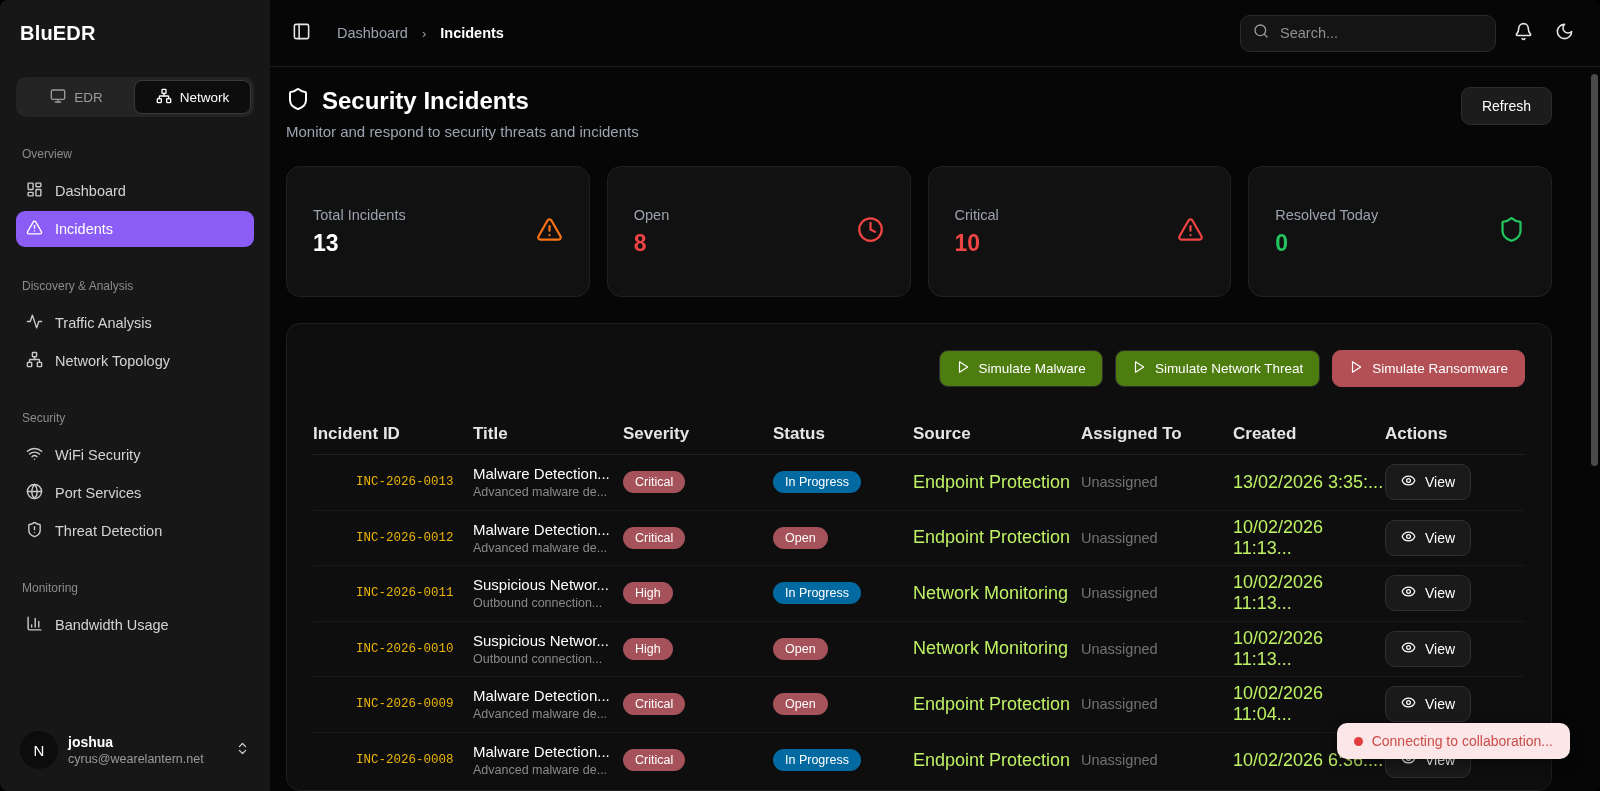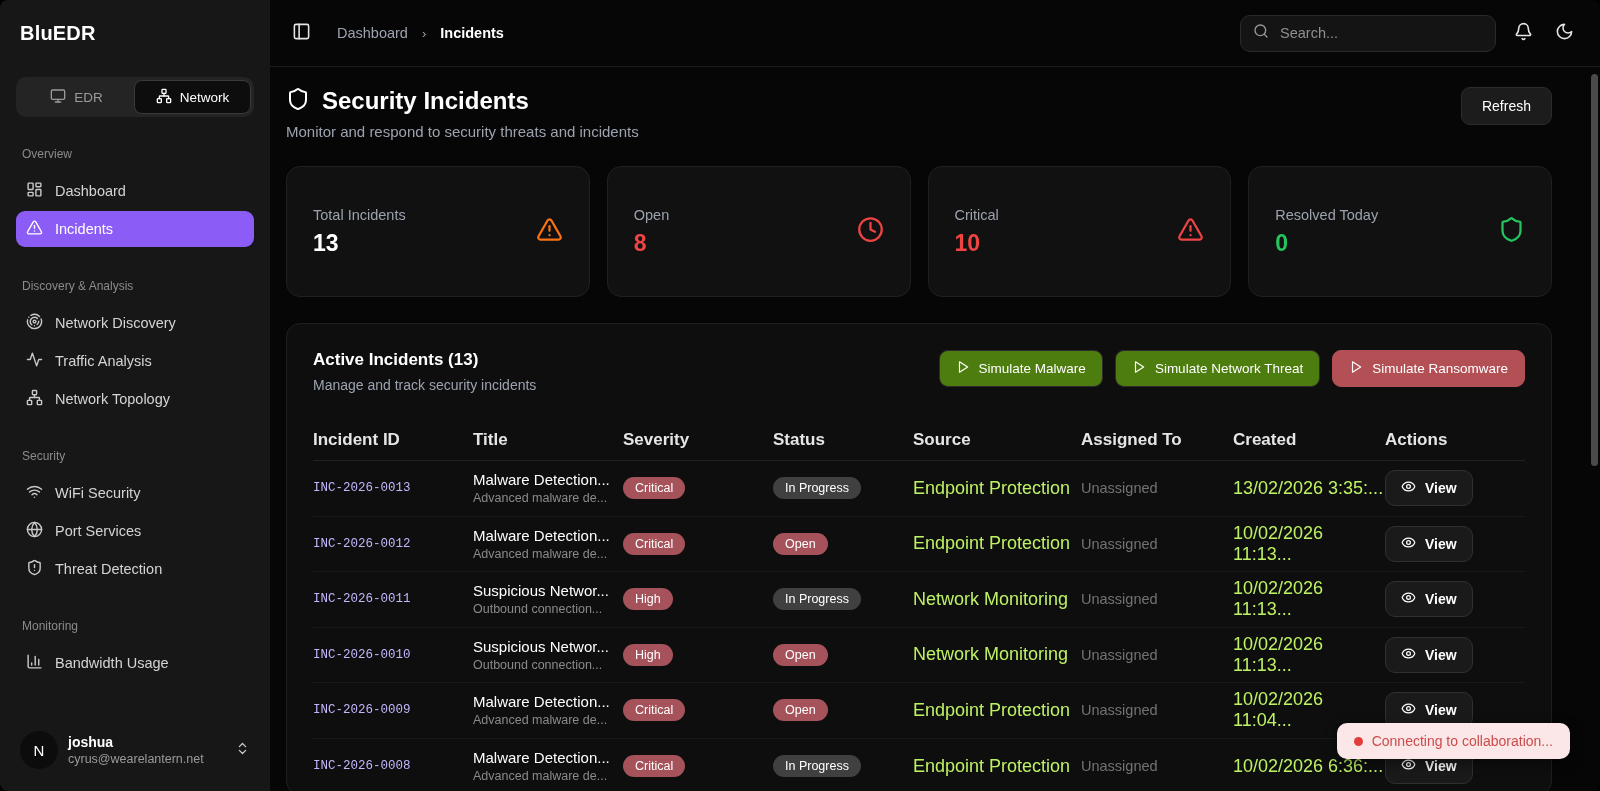--- a/index.html
+++ b/index.html
@@ -59,29 +59,29 @@
   .panel-sub { color:#9ca3af; font-size:14px; margin-top:7px; }
   .panel-actions { margin-left:auto; display:flex; gap:12px; }
   .sim-btn { display:flex; align-items:center; gap:9px; background:#4d7c0f; border:1px solid #2c2c2c; color:#fff; font-size:13.5px; border-radius:9px; padding:9px 16px; cursor:pointer; font-family:"Liberation Sans", sans-serif; }
   .sim-btn svg { width:14px; height:14px; }
   .sim-btn.danger { background:#b25056; border-color:#b25056; }
 
   .tgrid { display:grid; grid-template-columns:160px 150px 150px 140px 168px 152px 152px 1fr; align-items:center; }
   .thead { margin-top:26px; height:42px; border-bottom:1px solid #222; color:#e5e5e5; font-size:17px; font-weight:600; }
   .trow { height:55.5px; border-bottom:1px solid #191919; }
   .trow:last-child { border-bottom:none; }
-  .cell-id { color:#c4b5fd; font-size:12.5px; font-family:"Liberation Mono", monospace; }
+  .cell-id { color:#eab308; font-size:12.5px; font-family:"Liberation Mono", monospace;margin-left:43px; }
   .cell-title { color:#fff; font-size:15px; white-space:nowrap; overflow:hidden; }
   .cell-title-sub { color:#8a8a8a; font-size:12.5px; margin-top:3px; white-space:nowrap; overflow:hidden; }
   .badge { display:inline-block; padding:4px 12px; border-radius:999px; font-size:12.5px; color:#fff; }
   .badge-red { background:#a6525a; }
-  .badge-purple { background:#404040; }
+  .badge-purple { background:#0369a1; }
   .cell-text { color:#bef264; font-size:18px; }
   .cell-dim { color:#737373; font-size:14.5px; }
-  .view-btn { display:inline-flex; align-items:center; gap:9px; background:#1a1a1a; border:1px solid #303030; color:#fff; font-size:14px; border-radius:10px; padding:8px 15px; cursor:pointer; font-family:"Liberation Sans", sans-serif;font-weight:bold; }
+  .view-btn { display:inline-flex; align-items:center; gap:9px; background:#1a1a1a; border:1px solid #303030; color:#fff; font-size:14px; border-radius:10px; padding:8px 15px; cursor:pointer; font-family:"Liberation Sans", sans-serif; }
   .view-btn svg { width:15px; height:15px; }
 
   .toast { position:absolute; right:30px; bottom:32px; background:#fbe7e7; border-radius:10px; padding:10px 17px; display:flex; align-items:center; gap:9px; box-shadow:0 4px 14px rgba(0,0,0,.45); }
   .toast-dot { width:9px; height:9px; border-radius:50%; background:#e23d3d; }
   .toast-msg { color:#cc4b4b; font-size:14px; }
 
   .scrollbar-track { position:absolute; top:68px; right:2px; width:7px; bottom:0; }
   .scrollbar-thumb { position:absolute; top:6px; right:0; width:7px; height:392px; background:#4a4a4a; border-radius:4px; }
 </style>
 </head>
@@ -128,32 +128,20 @@
             <path d="m21.73 18-8-14a2 2 0 0 0-3.48 0l-8 14A2 2 0 0 0 4 21h16a2 2 0 0 0 1.73-3Z"></path>
             <path d="M12 9v4"></path>
             <path d="M12 17h.01"></path>
           </svg></span>
       <span>Incidents</span>
     </div>
 
     <div class="section-label">Discovery &amp; Analysis</div>
     <div class="nav-item">
       <span><svg viewBox="0 0 24 24" fill="none" stroke="currentColor" stroke-width="2" stroke-linecap="round" stroke-linejoin="round" width="17" height="17">
-            <path d="M19.07 4.93A10 10 0 0 0 6.99 3.34"></path>
-            <path d="M4 6h.01"></path>
-            <path d="M2.29 9.62a10 10 0 1 0 19.02-1.27"></path>
-            <path d="M16.24 7.76a6 6 0 1 0-8.01 8.91"></path>
-            <path d="M12 18h.01"></path>
-            <path d="M17.99 11.66a6 6 0 0 1-2.22 4.58"></path>
-            <circle cx="12" cy="12" r="2"></circle>
-          </svg></span>
-      <span>Network Discovery</span>
-    </div>
-    <div class="nav-item">
-      <span><svg viewBox="0 0 24 24" fill="none" stroke="currentColor" stroke-width="2" stroke-linecap="round" stroke-linejoin="round" width="17" height="17">
             <path d="M22 12h-4l-3 9L9 3l-3 9H2"></path>
           </svg></span>
       <span>Traffic Analysis</span>
     </div>
     <div class="nav-item">
       <span><svg viewBox="0 0 24 24" fill="none" stroke="currentColor" stroke-width="2" stroke-linecap="round" stroke-linejoin="round" width="17" height="17">
             <rect x="16" y="16" width="6" height="6" rx="1"></rect>
             <rect x="2" y="16" width="6" height="6" rx="1"></rect>
             <rect x="9" y="2" width="6" height="6" rx="1"></rect>
             <path d="M5 16v-3a1 1 0 0 1 1-1h12a1 1 0 0 1 1 1v3"></path>
@@ -300,24 +288,20 @@
             <div class="stat-value c-green">0</div>
           </div>
           <span class="c-green"><svg viewBox="0 0 24 24" fill="none" stroke="currentColor" stroke-width="2" stroke-linecap="round" stroke-linejoin="round" width="27" height="27">
                 <path d="M20 13c0 5-3.5 7.5-7.66 8.95a1 1 0 0 1-.67-.01C7.5 20.5 4 18 4 13V6a1 1 0 0 1 1-1c2 0 4.5-1.2 6.24-2.72a1 1 0 0 1 1.52 0C14.51 3.81 17 5 19 5a1 1 0 0 1 1 1z"></path>
               </svg></span>
         </div>
       </div>
 
       <div class="panel">
         <div class="panel-head">
-          <div>
-            <div class="panel-title">Active Incidents (13)</div>
-            <div class="panel-sub">Manage and track security incidents</div>
-          </div>
           <div class="panel-actions">
             <button class="sim-btn">
               <span><svg viewBox="0 0 24 24" fill="none" stroke="currentColor" stroke-width="2" stroke-linecap="round" stroke-linejoin="round" width="14" height="14">
                     <polygon points="6 3 20 12 6 21 6 3"></polygon>
                   </svg></span>
               <span>Simulate Malware</span>
             </button>
             <button class="sim-btn">
               <span><svg viewBox="0 0 24 24" fill="none" stroke="currentColor" stroke-width="2" stroke-linecap="round" stroke-linejoin="round" width="14" height="14">
                     <polygon points="6 3 20 12 6 21 6 3"></polygon>

